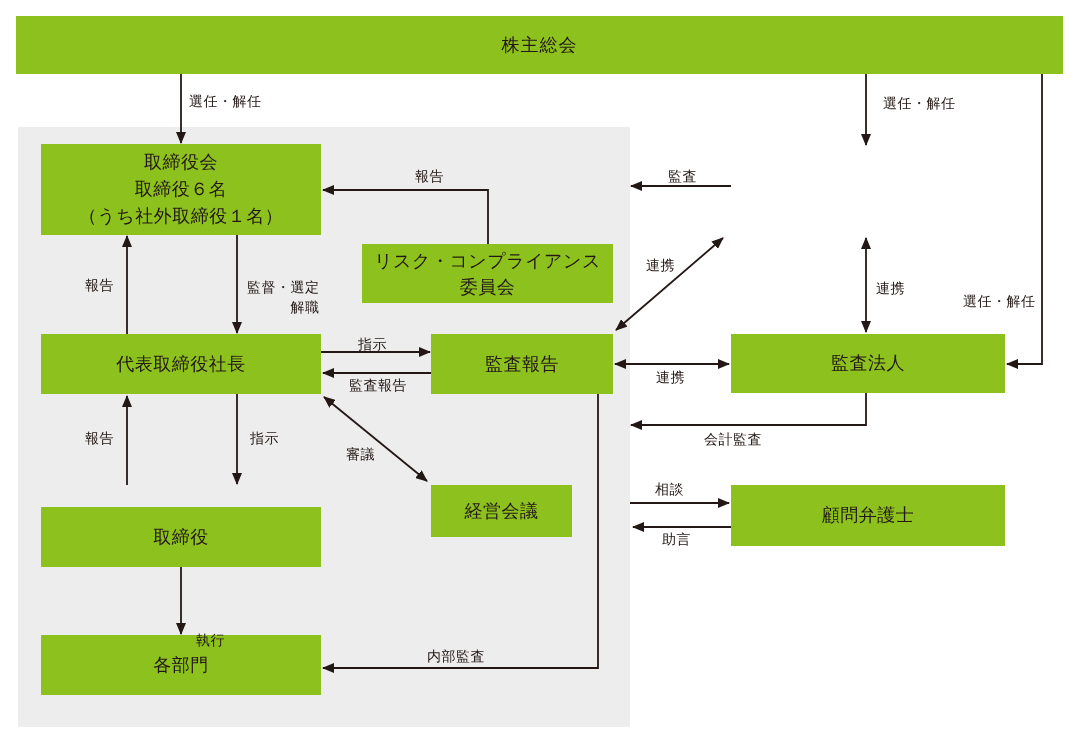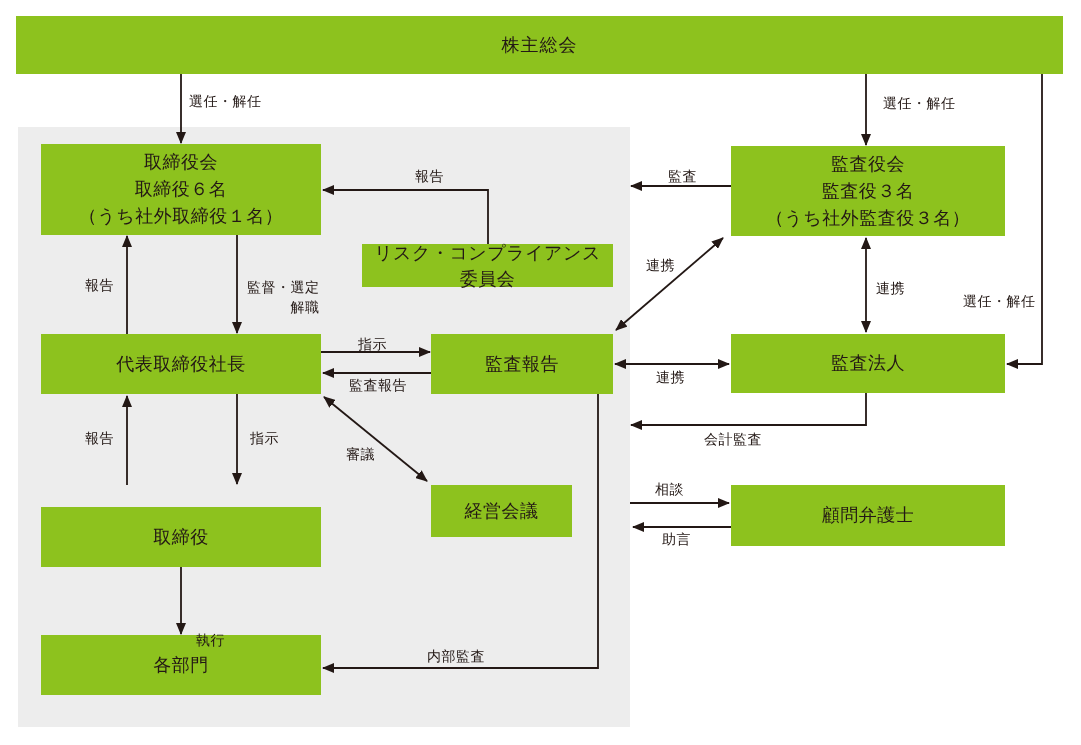--- a/index.html
+++ b/index.html
@@ -114,21 +114,21 @@
   <div class="topbar">
     <span>株主総会</span>
   </div>
 
   <div class="node" style="left:41px; top:144px; width:280px; height:91px;">
     <span>取締役会</span>
     <span>取締役６名</span>
     <span>（うち社外取締役１名）</span>
   </div>
 
-  <div class="node two-line" style="left:362px; top:244px; width:251px; height:43px;">
+  <div class="node two-line" style="left:362px; top:244px; width:251px; height:59px;">
     <span>リスク・コンプライアンス</span>
     <span>委員会</span>
   </div>
 
   <div class="node" style="left:41px; top:334px; width:280px; height:60px;">
     <span>代表取締役社長</span>
   </div>
 
   <div class="node" style="left:431px; top:334px; width:182px; height:60px;">
     <span>監査報告</span>
@@ -139,25 +139,20 @@
   </div>
 
   <div class="node" style="left:431px; top:485px; width:141px; height:52px;">
     <span>経営会議</span>
   </div>
 
   <div class="node" style="left:41px; top:635px; width:280px; height:60px;">
     <span>各部門</span>
   </div>
 
-  <div class="node" style="left:731px; top:146px; width:274px; height:90px;">
-    <span>監査役会</span>
-    <span>監査役３名</span>
-    <span>（うち社外監査役３名）</span>
-  </div>
 
   <div class="node" style="left:731px; top:334px; width:274px; height:59px;">
     <span>監査法人</span>
   </div>
 
   <div class="node" style="left:731px; top:485px; width:274px; height:61px;">
     <span>顧問弁護士</span>
   </div>
 
   <span class="edge-label" style="left:189px; top:93px;">選任・解任</span>

